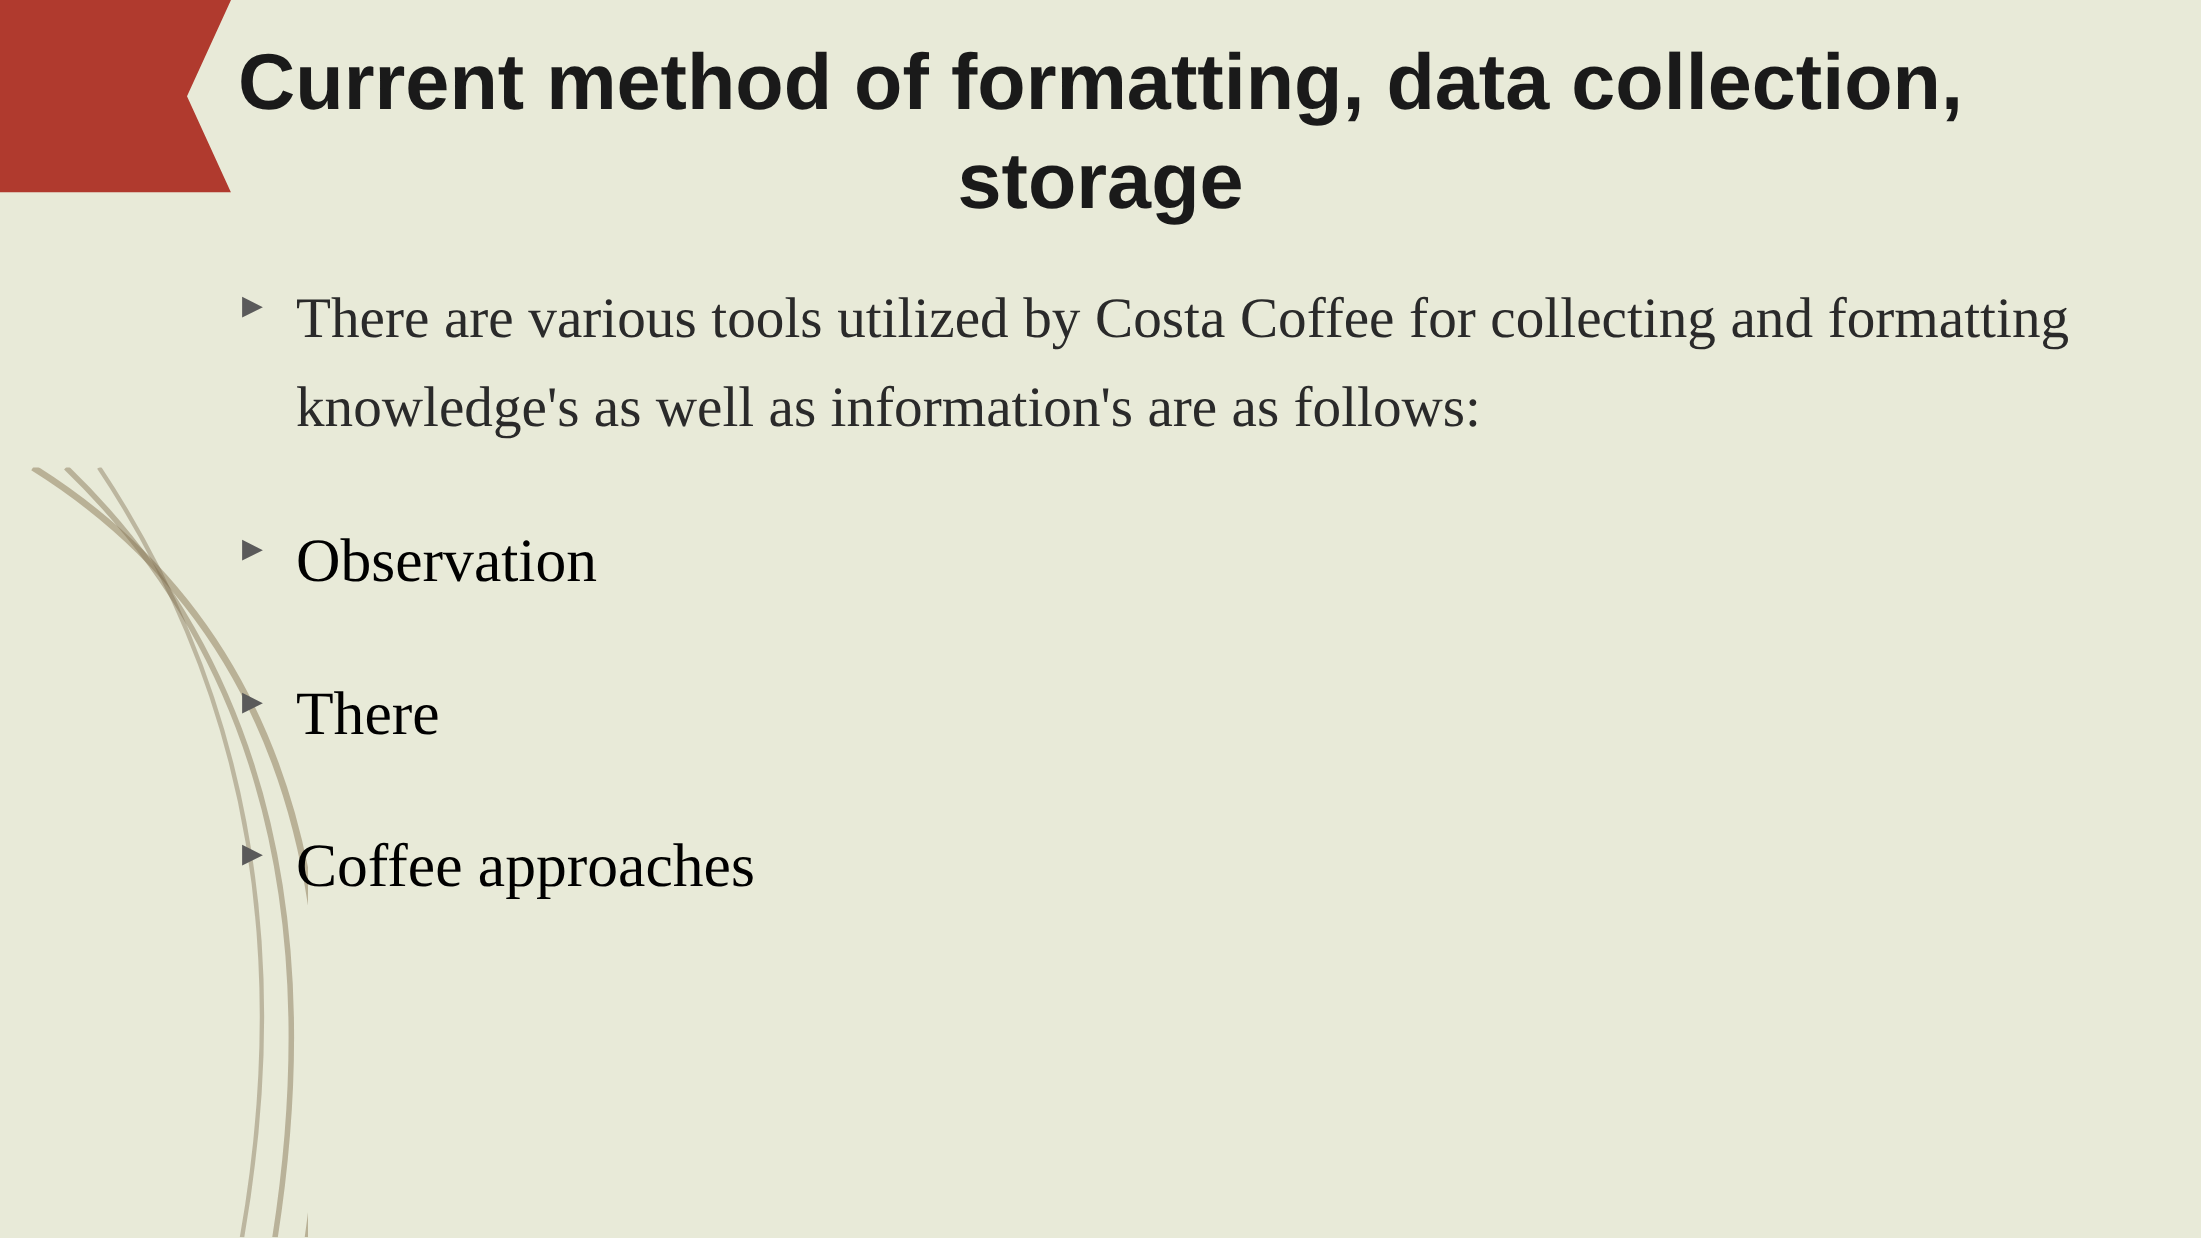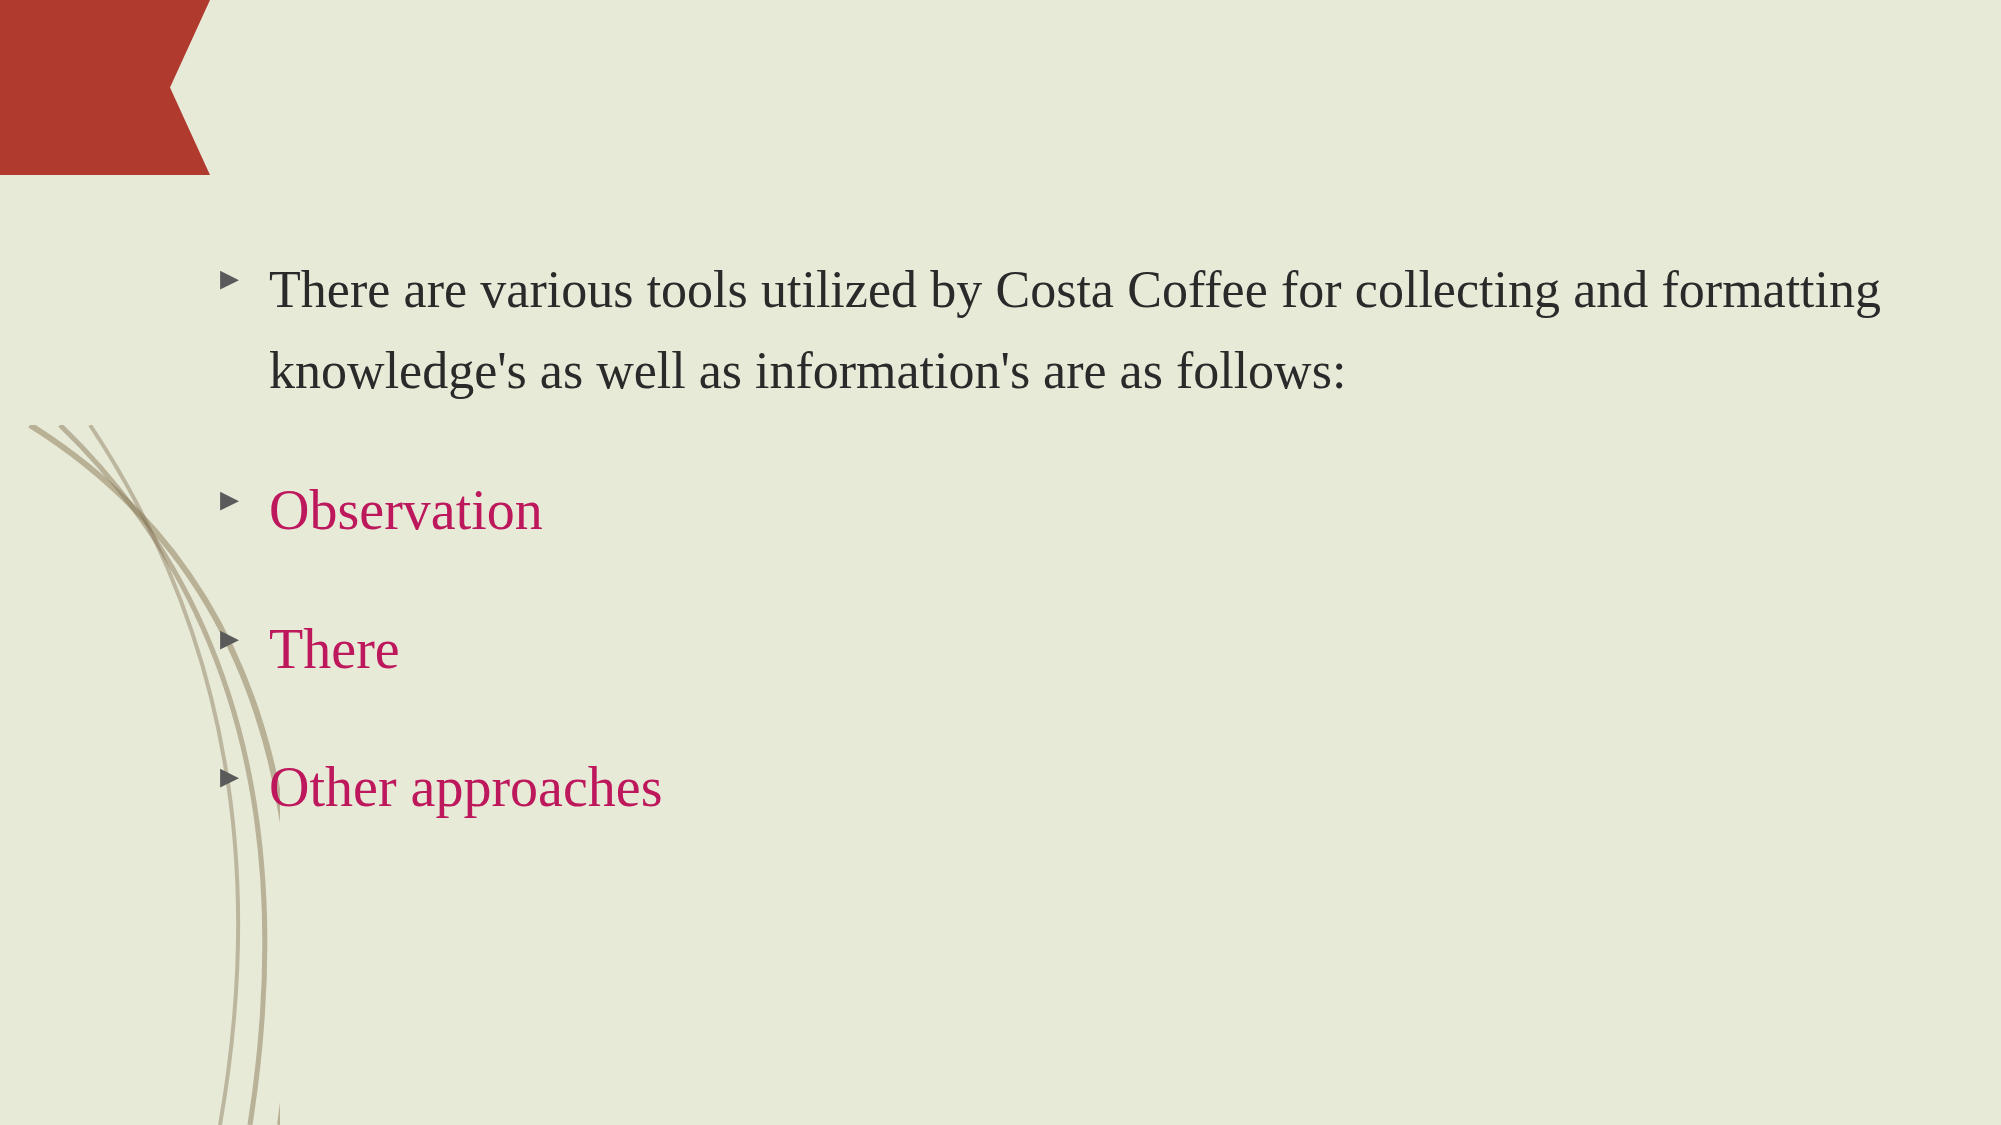--- a/index.html
+++ b/index.html
@@ -84,21 +84,21 @@
     .bullet-text {
       font-size: 52px;
       color: #2a2a2a;
       line-height: 1.55;
       text-align: justify;
       font-family: Georgia, 'Times New Roman', serif;
     }
 
     .bullet-text-single {
       font-size: 56px;
-      color: #be185d;
+      color: #000000;
       line-height: 1.4;
       font-family: Georgia, 'Times New Roman', serif;
     }
   </style>
 </head>
 <body>
 
 <div class="slide">
 
   <svg class="red-arrow" viewBox="0 0 210 175" xmlns="http://www.w3.org/2000/svg">
@@ -107,38 +107,44 @@
 
   <svg class="decorative-lines" viewBox="0 0 280 700" xmlns="http://www.w3.org/2000/svg">
 
     <path d="M 30 0 Q 350 200 280 700" stroke="#9a8a6a" stroke-width="6" fill="none" opacity="0.6"></path>
 
     <path d="M 60 0 Q 320 250 250 700" stroke="#8a7a5a" stroke-width="5" fill="none" opacity="0.5"></path>
 
     <path d="M 90 0 Q 290 300 220 700" stroke="#7a6a4a" stroke-width="4" fill="none" opacity="0.4"></path>
   </svg>
 
+  <div class="title-area">
+    <div class="slide-title">
+      <span>Current method of formatting, data collection,</span><br>
+      <span>storage</span>
+    </div>
+  </div>
 
   <div class="content-area">
 
     <div class="bullet-item">
       <span class="bullet-marker">▸</span>
       <span class="bullet-text">There are various tools utilized by Costa Coffee for collecting and formatting knowledge's as well as information's are as follows:</span>
     </div>
 
     <div class="bullet-item">
       <span class="bullet-marker">▸</span>
       <span class="bullet-text-single">Observation</span>
     </div>
 
     <div class="bullet-item">
       <span class="bullet-marker">▸</span>
       <span class="bullet-text-single">There</span>
     </div>
 
     <div class="bullet-item">
       <span class="bullet-marker">▸</span>
-      <span class="bullet-text-single">Other approaches</span>
+      <span class="bullet-text-single">Coffee approaches</span>
     </div>
 
   </div>
 
 </div>
 
 </body></html>

